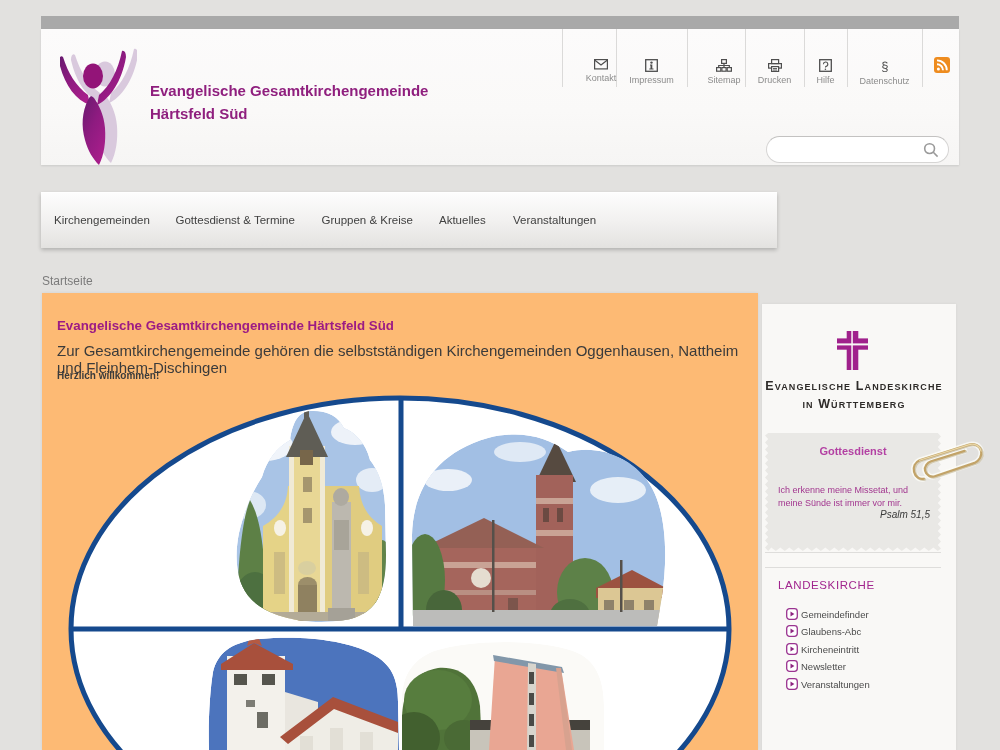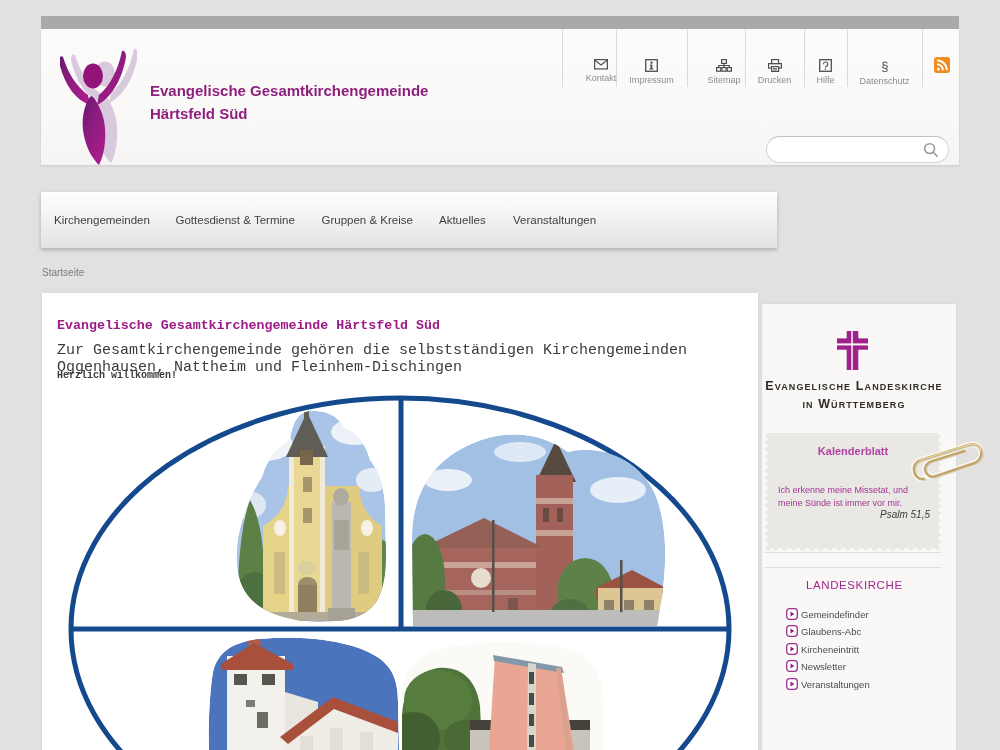--- a/index.html
+++ b/index.html
@@ -22,41 +22,41 @@
   
   #search { left:766px; top:136px; width:183px; height:27px; background:#fff;
      border:1px solid #d6d5d4; border-top-color:#c3c2c1; border-radius:14px; }
   #search svg { position:absolute; right:9px; top:5px; }
   
   #nav { left:41px; top:192px; width:736px; height:56px;
     background:linear-gradient(180deg,#fdfdfd 0%,#f2f1f0 50%,#e3e2e0 100%);
     border-top:1px solid #fff; box-shadow:0 2px 4px rgba(0,0,0,0.22); }
   #nav span { position:absolute; top:22px; font-size:11.5px; color:#414141; line-height:1; }
   
-  #crumb { left:42px; top:267px; font-size:10px; color:#7b7b7b; }
-  
-  #main { left:42px; top:293px; width:716px; height:457px; background:#ffffff; box-shadow:0 0 3px rgba(0,0,0,0.07);font-family:Liberation Mono, monospace; }
+  #crumb { left:42px; top:274px; font-size:12px; color:#7b7b7b; }
+  
+  #main { left:42px; top:293px; width:716px; height:457px; background:#fdba74; box-shadow:0 0 3px rgba(0,0,0,0.07); }
   #main h1 { position:absolute; left:15px; top:24.5px; font-size:13.3px; color:#9c1b85; line-height:1.2; }
   #main p.intro { position:absolute; left:15px; top:48.5px; font-size:15px; color:#3b3b3b; }
   #main p.welcome { position:absolute; left:15px; top:76.5px; font-size:10px; font-weight:bold; color:#3b3b3b; }
   #main h1, #main p.intro, #main p.welcome { position:absolute; }
   #ellipseimg { position:absolute; left:16px; top:97px; }
   
   #sidebar { left:762px; top:304px; width:194px; height:452px; background:#f9f8f6; box-shadow:0 0 3px rgba(0,0,0,0.06); }
   #cross { position:absolute; left:75px; top:27px; }
   #elk { position:absolute; left:-5px; top:73px; width:194px; text-align:center; color:#2e2b29;
      font-weight:bold; font-size:12.5px; line-height:18px; letter-spacing:1.1px; font-variant:small-caps; }
   #kal { position:absolute; left:3px; top:129px; width:176px; height:118px; background:#e9e8e5;
      clip-path:polygon(3.2px 0.0px,172.8px 0.0px,176.0px 3.5px,172.8px 7.0px,176.0px 10.5px,172.8px 14.0px,176.0px 17.5px,172.8px 21.0px,176.0px 24.5px,172.8px 28.0px,176.0px 31.5px,172.8px 35.0px,176.0px 38.5px,172.8px 42.0px,176.0px 45.5px,172.8px 49.0px,176.0px 52.5px,172.8px 56.0px,176.0px 59.5px,172.8px 63.0px,176.0px 66.5px,172.8px 70.0px,176.0px 73.5px,172.8px 77.0px,176.0px 80.5px,172.8px 84.0px,176.0px 87.5px,172.8px 91.0px,176.0px 94.5px,172.8px 98.0px,176.0px 101.5px,172.8px 105.0px,176.0px 108.5px,172.8px 112.0px,176.0px 115.5px,172.8px 118.0px,168.3px 114.5px,163.8px 118.0px,159.3px 114.5px,154.8px 118.0px,150.3px 114.5px,145.8px 118.0px,141.3px 114.5px,136.8px 118.0px,132.3px 114.5px,127.8px 118.0px,123.3px 114.5px,118.8px 118.0px,114.3px 114.5px,109.8px 118.0px,105.3px 114.5px,100.8px 118.0px,96.3px 114.5px,91.8px 118.0px,87.3px 114.5px,82.8px 118.0px,78.3px 114.5px,73.8px 118.0px,69.3px 114.5px,64.8px 118.0px,60.3px 114.5px,55.8px 118.0px,51.3px 114.5px,46.8px 118.0px,42.3px 114.5px,37.8px 118.0px,33.3px 114.5px,28.8px 118.0px,24.3px 114.5px,19.8px 118.0px,15.3px 114.5px,10.8px 118.0px,6.3px 114.5px,3.2px 118.0px,0.0px 114.5px,3.2px 111.0px,0.0px 107.5px,3.2px 104.0px,0.0px 100.5px,3.2px 97.0px,0.0px 93.5px,3.2px 90.0px,0.0px 86.5px,3.2px 83.0px,0.0px 79.5px,3.2px 76.0px,0.0px 72.5px,3.2px 69.0px,0.0px 65.5px,3.2px 62.0px,0.0px 58.5px,3.2px 55.0px,0.0px 51.5px,3.2px 48.0px,0.0px 44.5px,3.2px 41.0px,0.0px 37.5px,3.2px 34.0px,0.0px 30.5px,3.2px 27.0px,0.0px 23.5px,3.2px 20.0px,0.0px 16.5px,3.2px 13.0px,0.0px 9.5px,3.2px 6.0px,0.0px 2.5px); }
   #kal h2 { position:absolute; left:0; top:12px; width:100%; text-align:center; font-size:11px; color:#b341a3; font-weight:bold; }
   #kal .psalm { position:absolute; left:13px; top:51px; font-size:9px; line-height:12.5px; color:#a2368f; }
   #kal .pref { position:absolute; right:11px; top:76px; font-size:10px; font-style:italic; color:#3a3a3a;margin-left:7px; }
   #paperclip { position:absolute; left:144px; top:130px; }
   .shr { position:absolute; left:3px; width:176px; height:1px; background:#dedddb; }
-  #lkh { position:absolute; left:16px; top:275px; font-size:11.5px; letter-spacing:0.6px; color:#a1258e;margin-left:28px; }
+  #lkh { position:absolute; left:16px; top:275px; font-size:11.5px; letter-spacing:0.6px; color:#a1258e; }
   .lk { position:absolute; left:24px; font-size:9.5px; color:#4b4b4b; }
   .lk svg { vertical-align:-2px; margin-right:3px; }
 </style>
 </head>
 <body>
   <div class="abs" id="topbar"></div>
   <div class="abs" id="header">
     <svg id="logo" style="position:absolute;left:19px;top:19px" width="77" height="117" viewBox="0 0 77 117">
       <defs>
         <linearGradient id="figgrad" x1="0.1" y1="0" x2="0.8" y2="1">
@@ -290,21 +290,21 @@
 
   <div class="abs" id="sidebar">
     <svg id="cross" width="31" height="39" viewBox="0 0 31 39">
       <rect x="9.7" y="0" width="11.6" height="39" fill="#a0218c"></rect>
       <rect x="0" y="7.4" width="31" height="11.3" fill="#a0218c"></rect>
       <rect x="14.3" y="0" width="1.5" height="39" fill="#f9f8f6"></rect>
       <rect x="0" y="12.4" width="31" height="2" fill="#f9f8f6"></rect>
     </svg>
     <div id="elk">Evangelische Landeskirche<br>in Württemberg</div>
     <div id="kal">
-      <h2>Kalenderblatt</h2>
+      <h2>Gottesdienst</h2>
       <div class="psalm">Ich erkenne meine Missetat, und<br>meine Sünde ist immer vor mir.</div>
       <div class="pref">Psalm 51,5</div>
     </div>
     <svg id="paperclip" width="82" height="50" viewBox="0 0 82 50">
       <g fill="none" stroke-linecap="round" transform="rotate(-13 41 25)">
         <g transform="translate(6,9)">
           <path d="M8,30 C3,30 0,26 0,21 C0,16 3,12 8,11 L59,7 C65,6.5 70,10 70,16 C70,21 66,25 61,26 L20,30 C15,30.8 11,27 11,22.5 C11,18 15,15 19,14.6 L54,12" stroke="#fdfcf8" stroke-width="5.5" opacity="0.8"></path>
           <path d="M9,31 C4,31 1,27 1,22 C1,17 4,13 9,12 L60,8 C66,7.5 71,11 71,17 C71,22 67,26 62,27 L21,31 C16,31.8 12,28 12,23.5 C12,19 16,16 20,15.6 L55,13" stroke="#9d8a5a" stroke-width="2.6" opacity="0.4"></path>
           <path d="M8,30 C3,30 0,26 0,21 C0,16 3,12 8,11 L59,7 C65,6.5 70,10 70,16 C70,21 66,25 61,26 L20,30 C15,30.8 11,27 11,22.5 C11,18 15,15 19,14.6 L54,12" stroke="#c2a368" stroke-width="2.2"></path>
           <path d="M8,11 L59,7 C65,6.5 70,10 70,16" stroke="#e9d7a8" stroke-width="1.2"></path>

